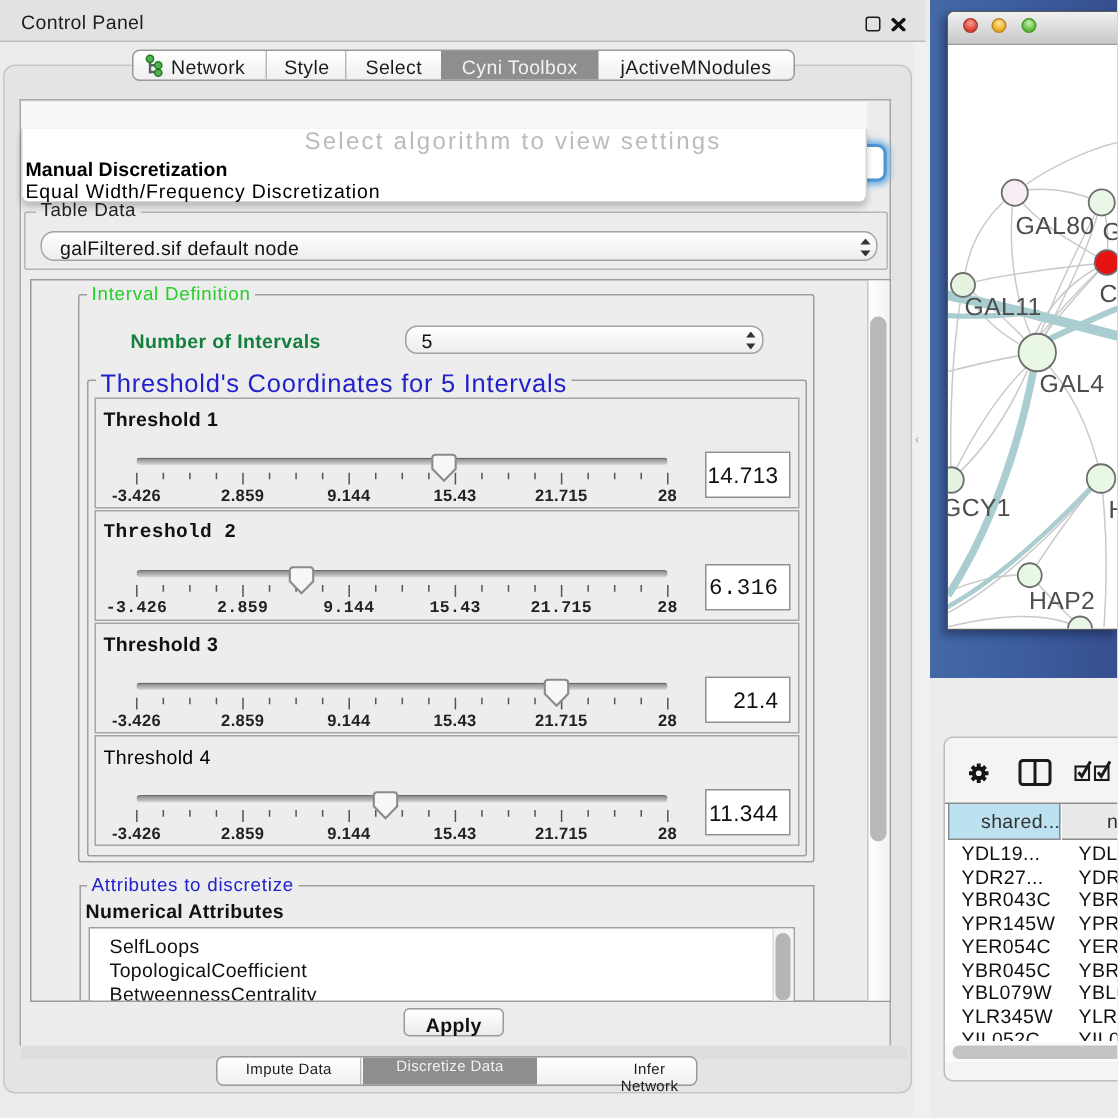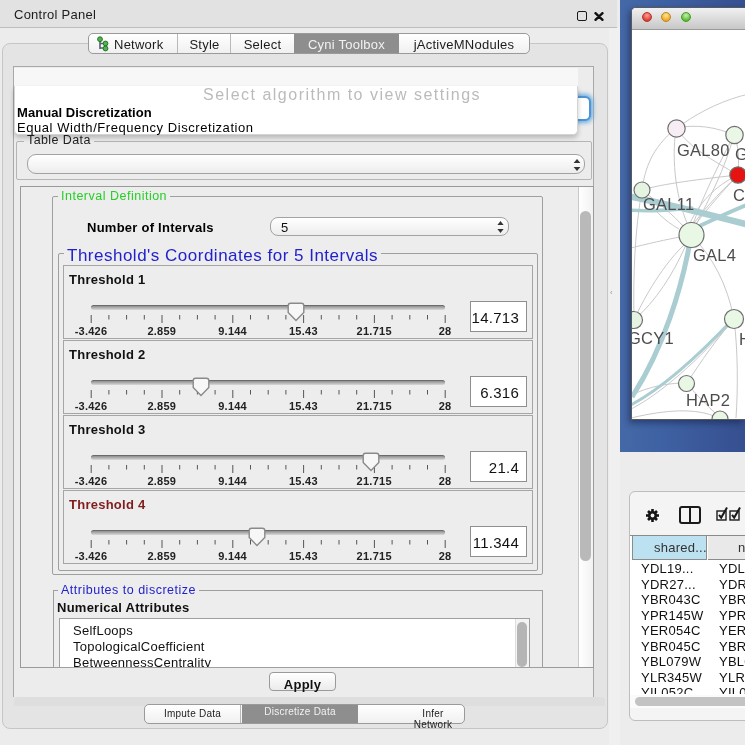--- a/index.html
+++ b/index.html
@@ -43,35 +43,36 @@
   </div>
 
   <div class="abs" style="left:14px;top:68px;width:564px;height:18px;background:rgba(255,255,255,0.6);"></div>
   <div class="abs" style="left:26px;top:74px;font-size:13px;color:#b6b6b6;margin-top:43px;">Discretization Algorithm</div>
 
   <div class="abs" style="left:560px;top:96px;width:31px;height:25px;border-radius:6px;box-shadow:0 0 4px 2px #6faee0;background:#fff;border:2px solid #4d94d5;"></div>
 
   <div class="abs" style="left:16px;top:141px;width:576px;height:39px;border:1px solid #b5b5b5;border-radius:2px;"></div>
   <div class="abs" style="left:24px;top:133px;background:#ececec;padding:0 3px;font-size:12.5px;letter-spacing:0.4px;color:#222;">Table Data</div>
   <div class="abs combo" style="left:27px;top:154px;width:558px;height:20px;border:1px solid #a3a3a3;border-radius:9px;background:linear-gradient(#ffffff,#ededed);">
+    <div class="abs" style="left:12px;top:3px;font-size:13px;color:#111;">galFiltered.sif default node</div>
     <svg class="abs" style="left:544px;top:4px;" width="10" height="12" viewBox="0 0 10 12">
       <path d="M5 0 L8.4 4 H1.6 Z" fill="#333"></path>
         <path d="M5 12 L1.6 8 H8.4 Z" fill="#333"></path>
     </svg>
   </div>
 
   <div class="abs" id="scrollpane" style="left:20px;top:186px;width:574px;height:482px;background:#ededed;border:1px solid #9a9a9a;">
 
     <div class="abs" style="right:0;top:0;width:15px;height:480px;background:linear-gradient(90deg,#ffffff,#f2f2f2);border-left:1px solid #c9c9c9;"></div>
     <div class="abs" style="right:2px;top:24px;width:11px;height:350px;background:#b9b9b9;border-radius:6px;"></div>
 
     <div class="abs" style="left:31px;top:9px;width:491px;height:379px;border:1px solid #9f9f9f;border-radius:2px;"></div>
     <div class="abs" style="left:37px;top:2px;background:#ededed;padding:0 3px;font-size:12.5px;letter-spacing:0.5px;color:#24d024;">Interval Definition</div>
 
-    <div class="abs" style="left:66px;top:33px;font-size:13px;font-weight:bold;color:#000000;">Number of Intervals</div>
+    <div class="abs" style="left:66px;top:33px;font-size:13px;font-weight:bold;color:#15803d;">Number of Intervals</div>
     <div class="abs" style="left:249px;top:30px;width:239px;height:19px;border:1px solid #a3a3a3;border-radius:8px;background:linear-gradient(#ffffff,#ededed);">
       <div class="abs" style="left:10px;top:2px;font-size:13px;color:#111;">5</div>
       <svg class="abs" style="left:225px;top:3px;" width="9" height="12" viewBox="0 0 9 12">
         <path d="M4.5 0 L7.6 4 H1.4 Z" fill="#333"></path>
           <path d="M4.5 12 L1.4 8 H7.6 Z" fill="#333"></path>
       </svg>
     </div>
 
     <div class="abs" style="left:37px;top:66px;width:480px;height:318px;border:1px solid #9f9f9f;border-radius:2px;"></div>
     <div class="abs" style="left:43px;top:59px;background:#ededed;padding:0 3px;font-size:17px;letter-spacing:0.5px;color:#2222cc;">Threshold's Coordinates for 5 Intervals</div>
@@ -109,21 +110,21 @@
           <div class="abs" style="left:214.4px;top:59px;width:50px;text-align:center;font-size:11px;font-weight:bold;color:#222;">15.43</div>
           <div class="abs" style="left:285.2px;top:59px;width:50px;text-align:center;font-size:11px;font-weight:bold;color:#222;">21.715</div>
           <div class="abs" style="left:356.0px;top:59px;width:50px;text-align:center;font-size:11px;font-weight:bold;color:#222;">28</div>
           <svg class="abs" style="left:222.6px;top:36px;" width="18" height="20" viewBox="0 0 18 20">
             <path d="M1.2 3.5 Q1.2 1.2 3.5 1.2 L14.5 1.2 Q16.8 1.2 16.8 3.5 L16.8 10.5 L9 18.5 L1.2 10.5 Z" fill="#f7f7f7" stroke="#8a8a8a" stroke-width="1.4"></path>
           </svg>
           <div class="abs" style="left:406px;top:35px;width:57px;height:31px;background:#fff;border:1px solid #8f8f8f;">
             <span style="position:absolute;right:7px;top:7px;font-size:15px;color:#111;">14.713</span>
           </div>
         </div>
-        <div class="abs" style="left:42px;top:153px;width:470px;height:74px;border:1px solid #a5a5a5;background:#ededed;">
+        <div class="abs" style="left:42px;top:153px;width:470px;height:74px;border:1px solid #a5a5a5;background:#ededed;font-family:Liberation Mono, monospace;">
           <div class="abs" style="left:5px;top:6px;font-size:13px;font-weight:bold;color:#111;">Threshold 2</div>
           <div class="abs" style="left:27px;top:39px;width:354px;height:5px;border-radius:3px;background:linear-gradient(#8f8f8f,#d9d9d9);border-top:1px solid #6b6b6b;"></div>
           <svg class="abs" style="left:25px;top:49px;" width="360" height="9" viewBox="0 0 360 9">
             <line x1="2.2" y1="0" x2="2.2" y2="8" stroke="#555" stroke-width="1"></line>
             <line x1="19.9" y1="0" x2="19.9" y2="4.5" stroke="#555" stroke-width="1"></line>
             <line x1="37.6" y1="0" x2="37.6" y2="4.5" stroke="#555" stroke-width="1"></line>
             <line x1="55.3" y1="0" x2="55.3" y2="4.5" stroke="#555" stroke-width="1"></line>
             <line x1="73" y1="0" x2="73" y2="8" stroke="#555" stroke-width="1"></line>
             <line x1="90.7" y1="0" x2="90.7" y2="4.5" stroke="#555" stroke-width="1"></line>
             <line x1="108.39999999999999" y1="0" x2="108.39999999999999" y2="4.5" stroke="#555" stroke-width="1"></line>
@@ -188,21 +189,21 @@
           <div class="abs" style="left:285.2px;top:59px;width:50px;text-align:center;font-size:11px;font-weight:bold;color:#222;">21.715</div>
           <div class="abs" style="left:356.0px;top:59px;width:50px;text-align:center;font-size:11px;font-weight:bold;color:#222;">28</div>
           <svg class="abs" style="left:297.5px;top:36px;" width="18" height="20" viewBox="0 0 18 20">
             <path d="M1.2 3.5 Q1.2 1.2 3.5 1.2 L14.5 1.2 Q16.8 1.2 16.8 3.5 L16.8 10.5 L9 18.5 L1.2 10.5 Z" fill="#f7f7f7" stroke="#8a8a8a" stroke-width="1.4"></path>
           </svg>
           <div class="abs" style="left:406px;top:35px;width:57px;height:31px;background:#fff;border:1px solid #8f8f8f;">
             <span style="position:absolute;right:7px;top:7px;font-size:15px;color:#111;">21.4</span>
           </div>
         </div>
         <div class="abs" style="left:42px;top:303px;width:470px;height:74px;border:1px solid #a5a5a5;background:#ededed;">
-          <div class="abs" style="left:5px;top:6px;font-size:13px;font-weight:bold;color:#7f1d1d;">Threshold 4</div>
+          <div class="abs" style="left:5px;top:6px;font-size:13px;font-weight:normal;color:#000000;">Threshold 4</div>
           <div class="abs" style="left:27px;top:39px;width:354px;height:5px;border-radius:3px;background:linear-gradient(#8f8f8f,#d9d9d9);border-top:1px solid #6b6b6b;"></div>
           <svg class="abs" style="left:25px;top:49px;" width="360" height="9" viewBox="0 0 360 9">
             <line x1="2.2" y1="0" x2="2.2" y2="8" stroke="#555" stroke-width="1"></line>
             <line x1="19.9" y1="0" x2="19.9" y2="4.5" stroke="#555" stroke-width="1"></line>
             <line x1="37.6" y1="0" x2="37.6" y2="4.5" stroke="#555" stroke-width="1"></line>
             <line x1="55.3" y1="0" x2="55.3" y2="4.5" stroke="#555" stroke-width="1"></line>
             <line x1="73" y1="0" x2="73" y2="8" stroke="#555" stroke-width="1"></line>
             <line x1="90.7" y1="0" x2="90.7" y2="4.5" stroke="#555" stroke-width="1"></line>
             <line x1="108.39999999999999" y1="0" x2="108.39999999999999" y2="4.5" stroke="#555" stroke-width="1"></line>
             <line x1="126.1" y1="0" x2="126.1" y2="4.5" stroke="#555" stroke-width="1"></line>

